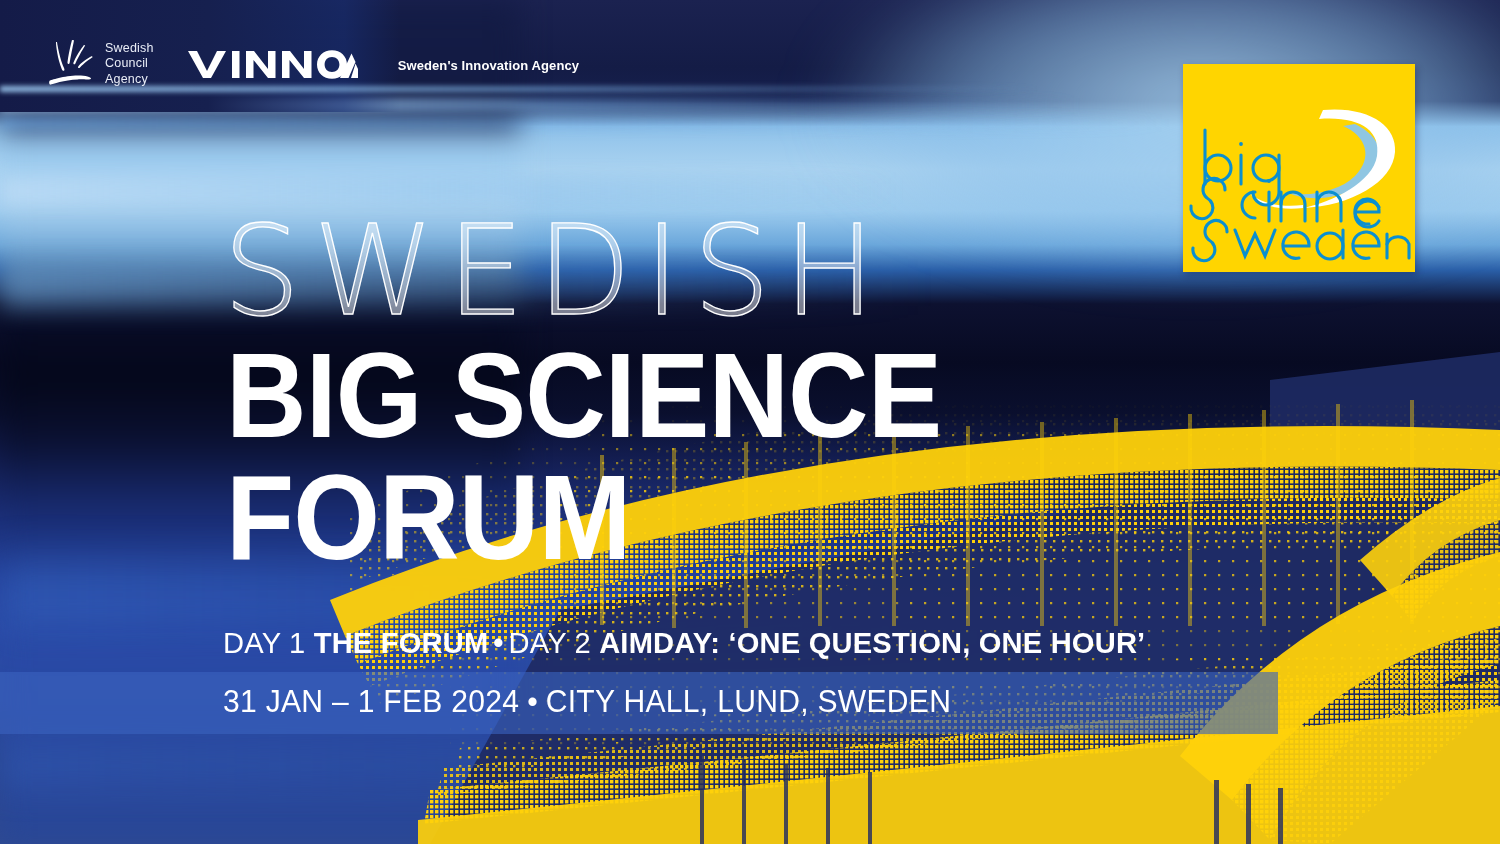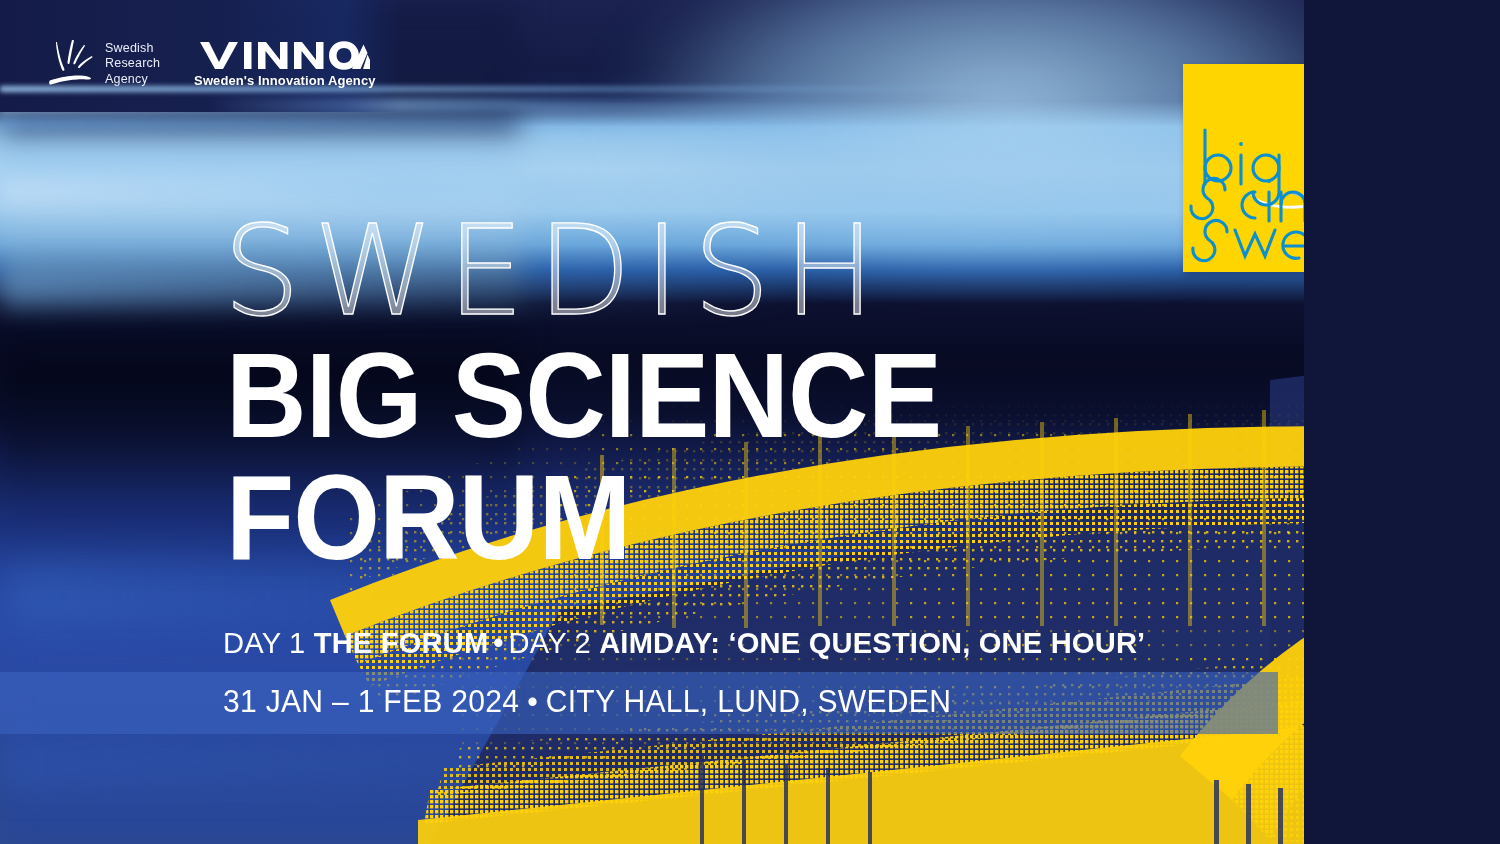--- a/index.html
+++ b/index.html
@@ -1,21 +1,21 @@
 <!DOCTYPE html>
 <html><head>
 <meta charset="utf-8">
 <title>Swedish Big Science Forum</title>
 <style>
   html,body{margin:0;padding:0;background:#10163a;}
   *{box-sizing:border-box;}
 
   .poster{
     position:relative;
-    width:1304px;height:844px;
+    width:1500px;height:844px;
     overflow:hidden;
     font-family:"Liberation Sans","DejaVu Sans",sans-serif;
     background:#1b2a63;
     -webkit-font-smoothing:antialiased;
   }
 
   
   .bg-base{
     position:absolute;inset:0;
     background:
@@ -109,21 +109,21 @@
 
   
   .logos{position:absolute;left:48px;top:38px;display:flex;align-items:center;gap:0;}
   .src-logo{display:flex;align-items:center;gap:11px;}
   .src-mark{width:46px;height:52px;flex:0 0 auto;}
   .src-words{
     color:#e9edf7;font-size:12.5px;line-height:15.5px;letter-spacing:.2px;font-weight:400;
     white-space:nowrap;
   }
   .vin-sep{width:34px;}
-  .vin-logo{display:flex;flex-direction:column;align-items:center;}
+  .vin-logo{display:flex;flex-direction:row;align-items:center;gap:40px;}
   .vin-mark{width:170px;height:30px;display:block;}
   .vin-tag{
     color:#ffffff;font-size:13px;font-weight:700;letter-spacing:.1px;
     margin-top:3px;white-space:nowrap;
   }
 
   
   .bss{
     position:absolute;left:1183px;top:64px;width:232px;height:208px;
     background:#ffd500;
@@ -333,21 +333,21 @@
         <g fill="#ffffff">
           <path d="M9 4 C9 4 11 18 16 30 C17.5 33 15 34 13.8 31.2 C9.5 20.5 8 8 8 4 Z"></path>
           <path d="M24 2 C24 2 21 13 19.5 24 C19.2 26.3 21.3 26.6 21.7 24.4 C23.4 14.4 25.6 5 26 2.2 Z"></path>
           <path d="M36 7 C36 7 29.5 15 25.5 24.5 C24.8 26.2 26.6 27.1 27.4 25.4 C31.2 17.1 35.8 9.6 37.2 7.5 Z"></path>
           <path d="M44 18 C44 18 35 22.5 30.4 28.2 C29.3 29.6 30.8 30.9 32 29.5 C36 25 42.8 20.3 44.6 19.2 Z"></path>
           <path d="M2 42.5 C2 42.5 16 37.5 30 37.5 C38 37.5 43 39 43 40.6 C43 42.2 37 41.2 29.8 41.4 C16 41.8 4.5 46 2.6 46.6 C1 47.1 .6 43.1 2 42.5 Z"></path>
         </g>
       </svg>
       <div class="src-words">
         <div>Swedish</div>
-        <div>Research</div>
+        <div>Council</div>
         <div>Agency</div>
       </div>
     </div>
 
     <div class="vin-sep"></div>
 
     <div class="vin-logo">
       <svg class="vin-mark" viewBox="0 0 170 30">
         <g fill="#ffffff">
 

